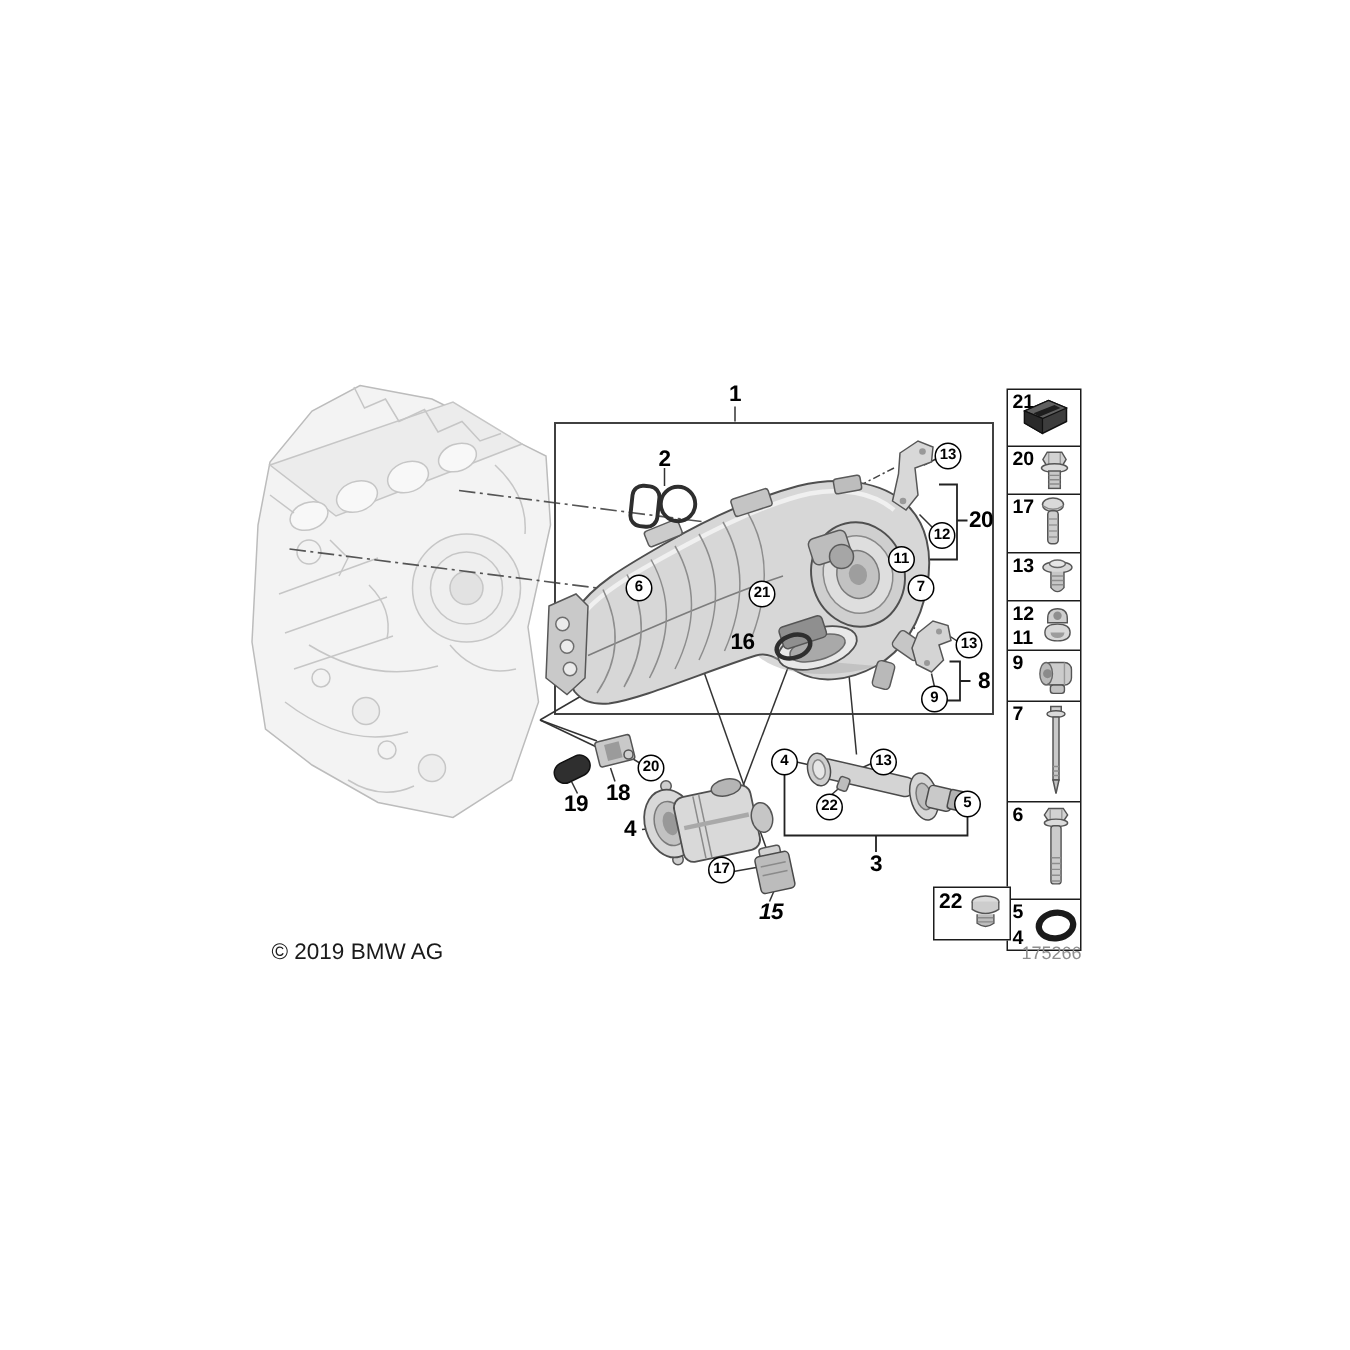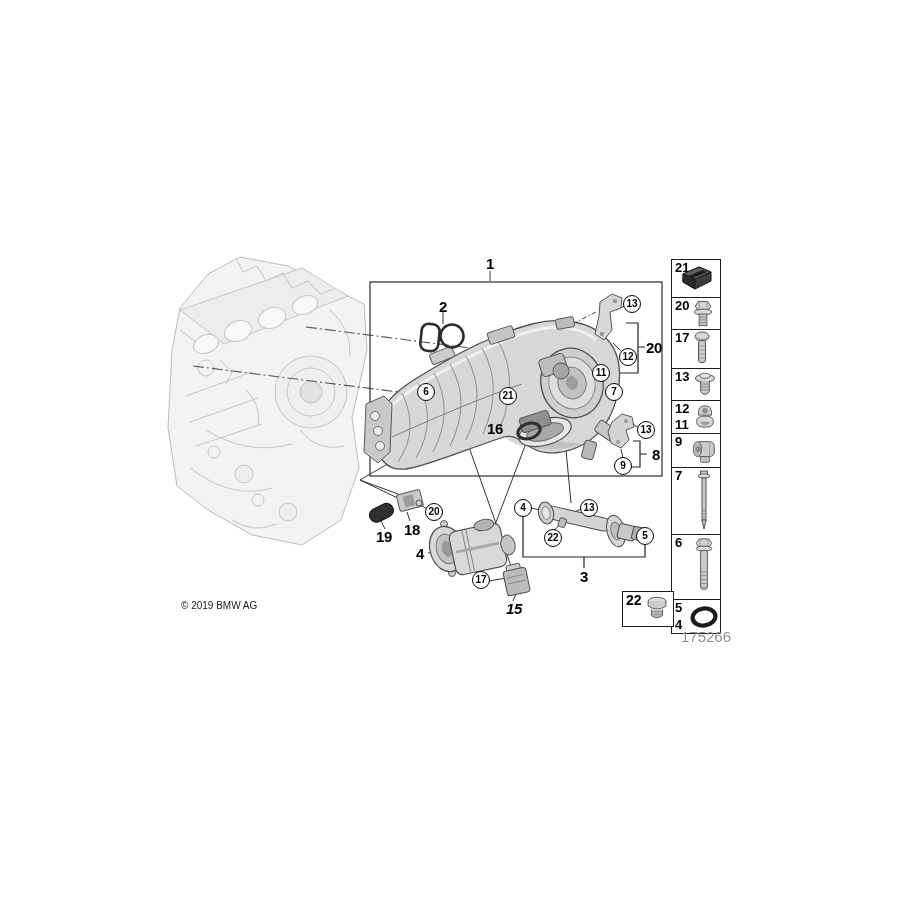--- a/index.html
+++ b/index.html
@@ -16,22 +16,22 @@
   
   .sidebar{position:absolute;left:671px;top:259px;width:48px;border:1.5px solid #1c1c1c;
            background:#fff;z-index:4;}
   .cell{position:relative;border-bottom:1.2px solid #1c1c1c;}
   .cell:last-child{border-bottom:none;}
   .cl{position:absolute;left:3px;top:1px;font-size:13px;font-weight:bold;line-height:1.05;}
   .cl.second{top:auto;bottom:1px;}
   .icon{position:absolute;top:50%;transform:translateY(-50%);}
   .plugcell{position:absolute;left:622px;top:591px;width:50px;height:34px;
             border:1.5px solid #1c1c1c;background:#fff;z-index:4;}
-  .copyright{position:absolute;left:181px;top:600px;font-size:10px;color:#1a1a1a;z-index:5;}
-  .dno{position:absolute;left:681px;top:628px;font-size:15px;color:#8f8f8f;z-index:5;}
+  .copyright{position:absolute;left:181px;top:626px;font-size:15px;color:#1a1a1a;z-index:5;}
+  .dno{position:absolute;left:681px;top:628px;font-size:12px;color:#8f8f8f;z-index:5;}
 </style>
 </head>
 <body>
 
 <div class="stage">
 
   <svg class="artwork" width="900" height="900" viewBox="0 0 900 900">
 
     <g stroke="#c6c6c6" stroke-width="1" fill="none">
       <path d="M240,257 L288,266 L332,288 L364,304 L367,350 L352,418 L359,468 L341,520 L302,545 L252,535 L208,510 L177,486 L168,428 L172,350 L180,308 L208,274 Z" fill="#f3f3f3" stroke="#bcbcbc"></path>

